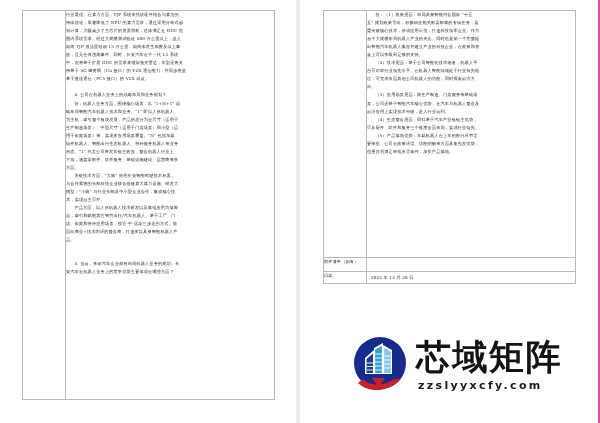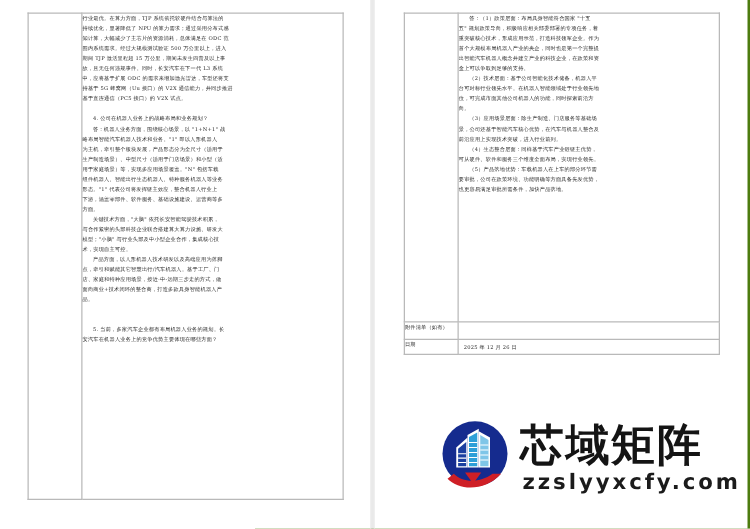--- a/index.html
+++ b/index.html
@@ -12,21 +12,21 @@
     overflow: hidden;
   }
   body {
     font-family: "DejaVu Serif", "Liberation Serif", serif;
   }
 
   #viewer {
     position: relative;
     width: 600px;
     height: 423px;
-    background: #4d7c0f;
+    background: #ec4899;
     display: flex;
     flex-direction: row;
   }
 
   
   .page {
     position: relative;
     background: #ffffff;
     height: 423px;
     box-sizing: border-box;
@@ -158,21 +158,21 @@
     font-weight: 700;
     font-size: 35px;
     line-height: 38px;
     letter-spacing: 1.5px;
     color: #141414;
     white-space: nowrap;
   }
   .logo-url {
     font-family: "DejaVu Sans", "Liberation Sans", sans-serif;
     font-weight: 700;
-    font-size: 17px;
+    font-size: 11px;
     line-height: 14px;
     letter-spacing: 2.35px;
     color: #1b1b1b;
     white-space: nowrap;
     margin-top: 3px;
     margin-left: 2px;
   }
 </style>
 </head>
 <body>

